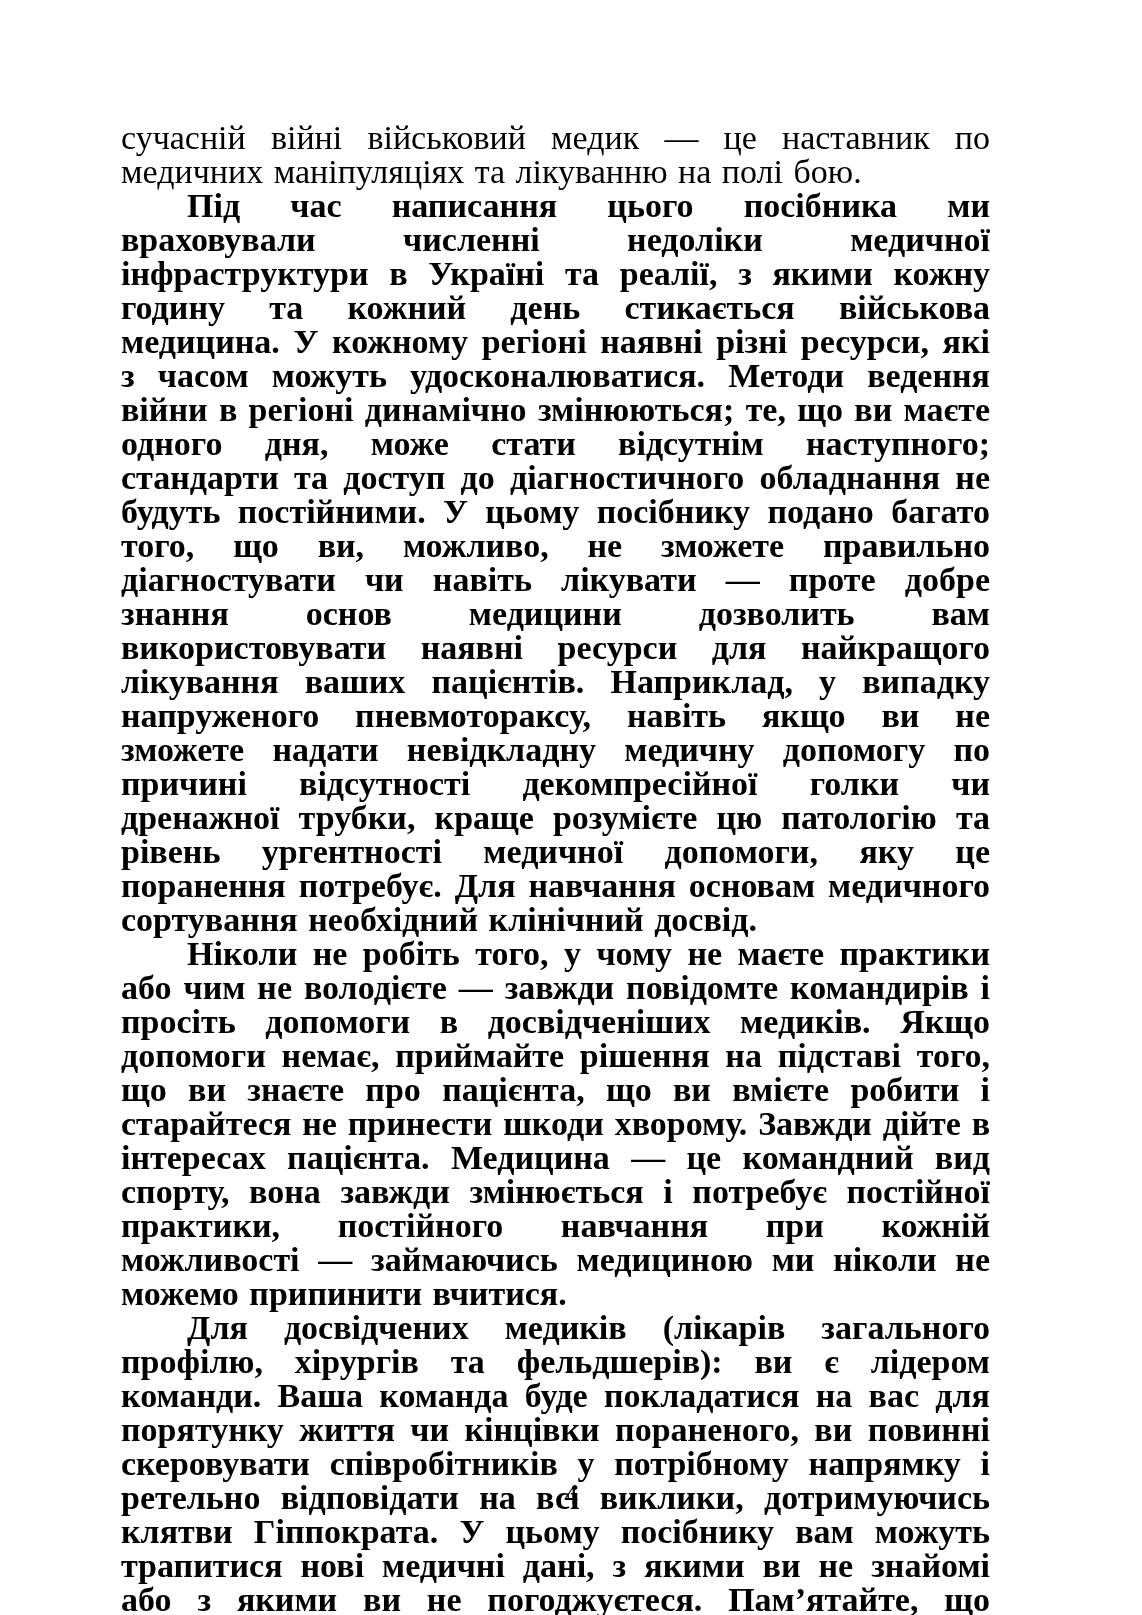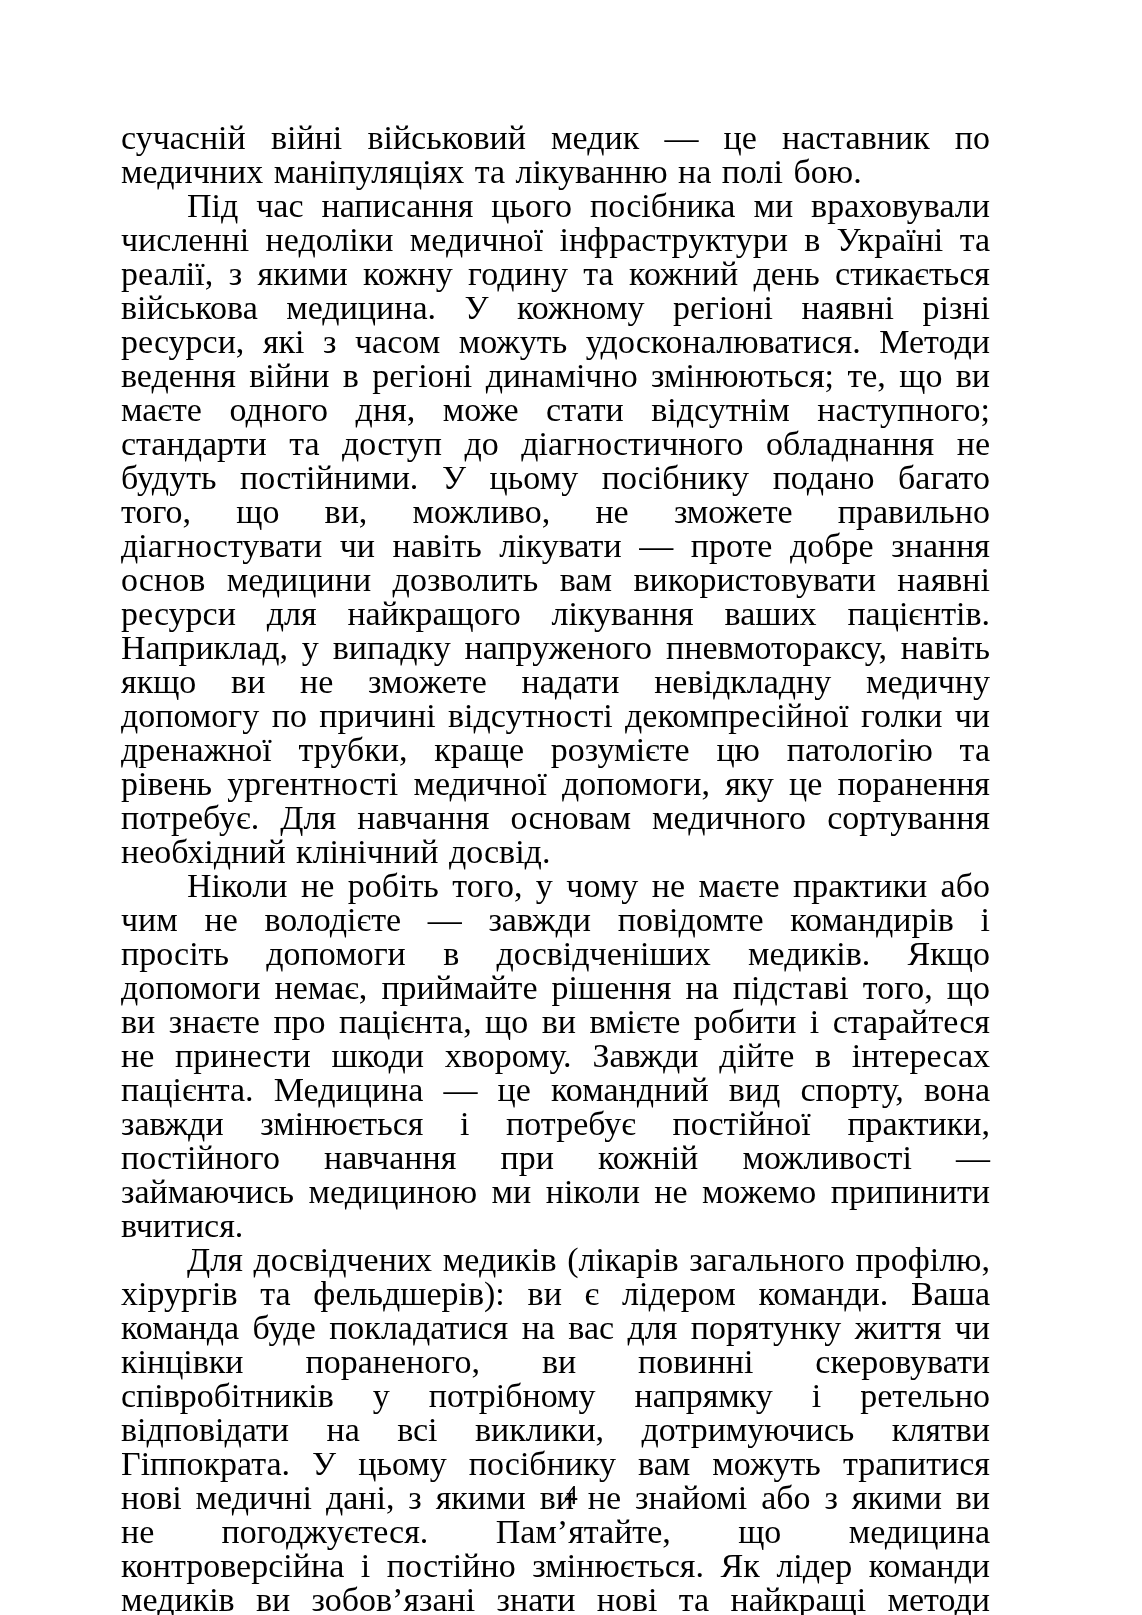--- a/index.html
+++ b/index.html
@@ -30,20 +30,21 @@
     text-align: justify;
     margin-top: 13px;
   }
   .text-block p {
     margin: 0;
     padding: 0;
     word-spacing: 2px;
   }
   .text-block p.indented {
     text-indent: 66px;
+    font-weight: bold;
   }
   .page-number {
     position: absolute;
     left: 0;
     top: 1478px;
     width: 100%;
     text-align: center;
     font-size: 27px;
     line-height: 34px;
   }

